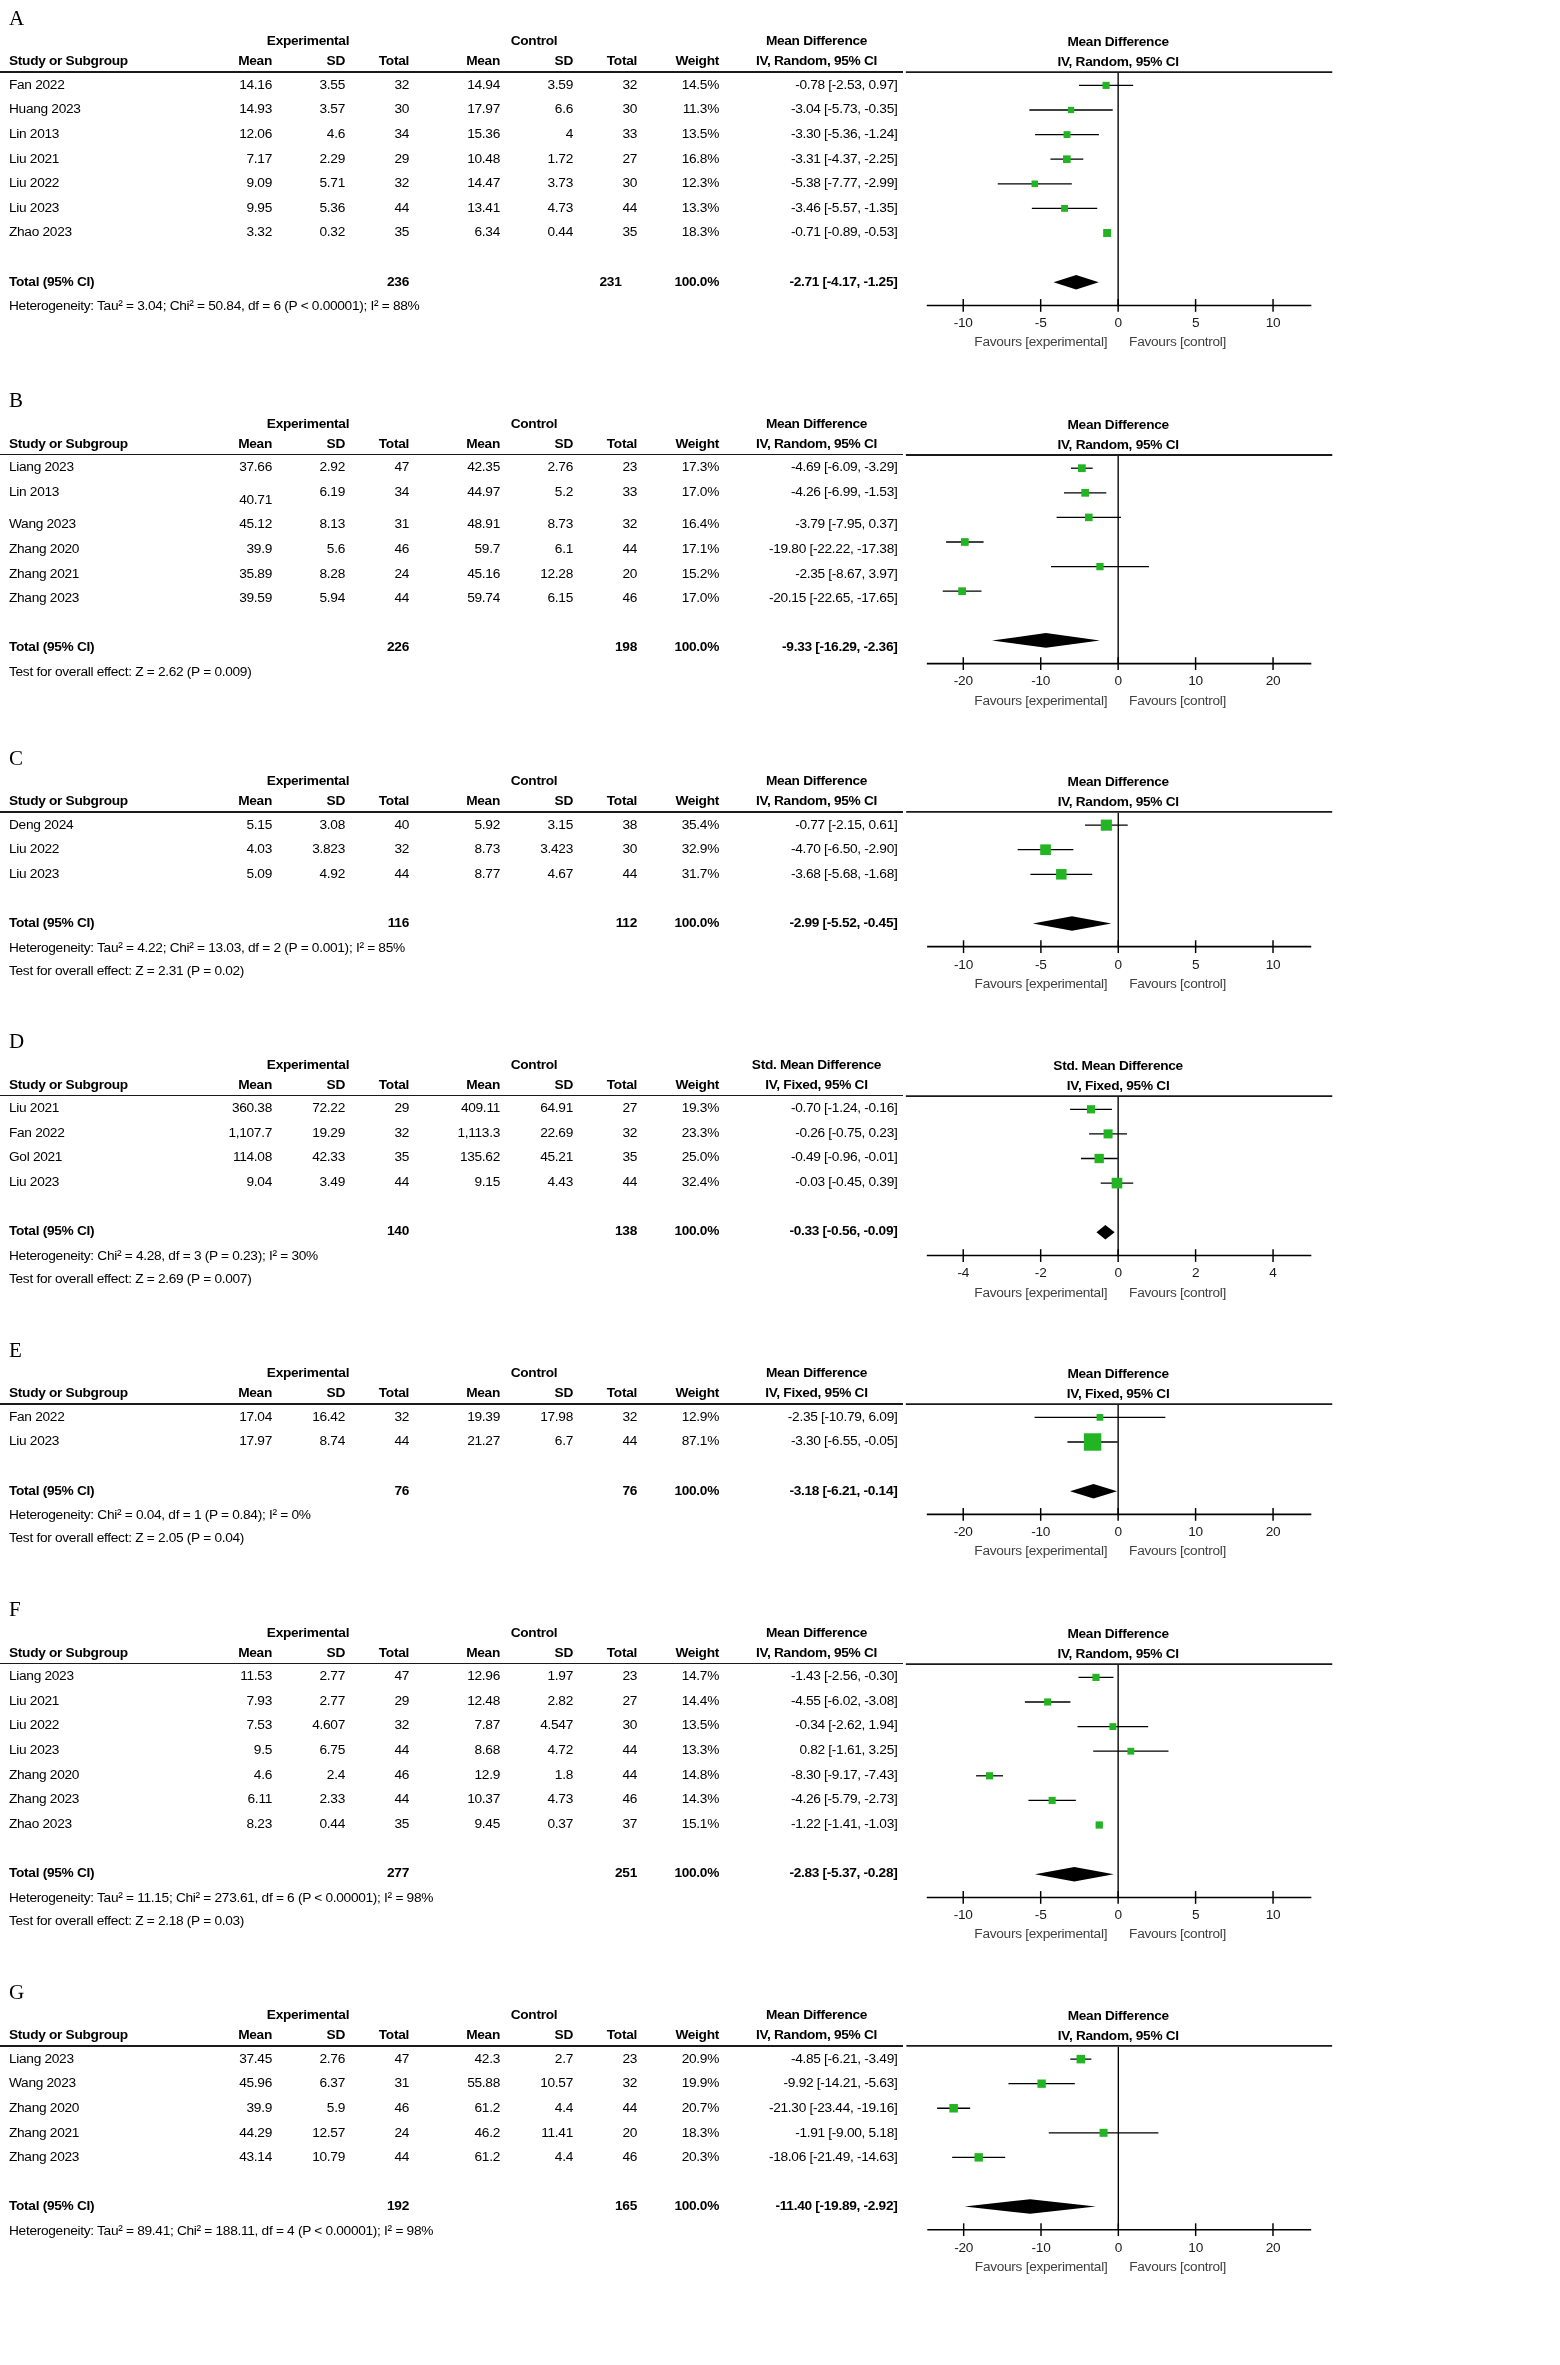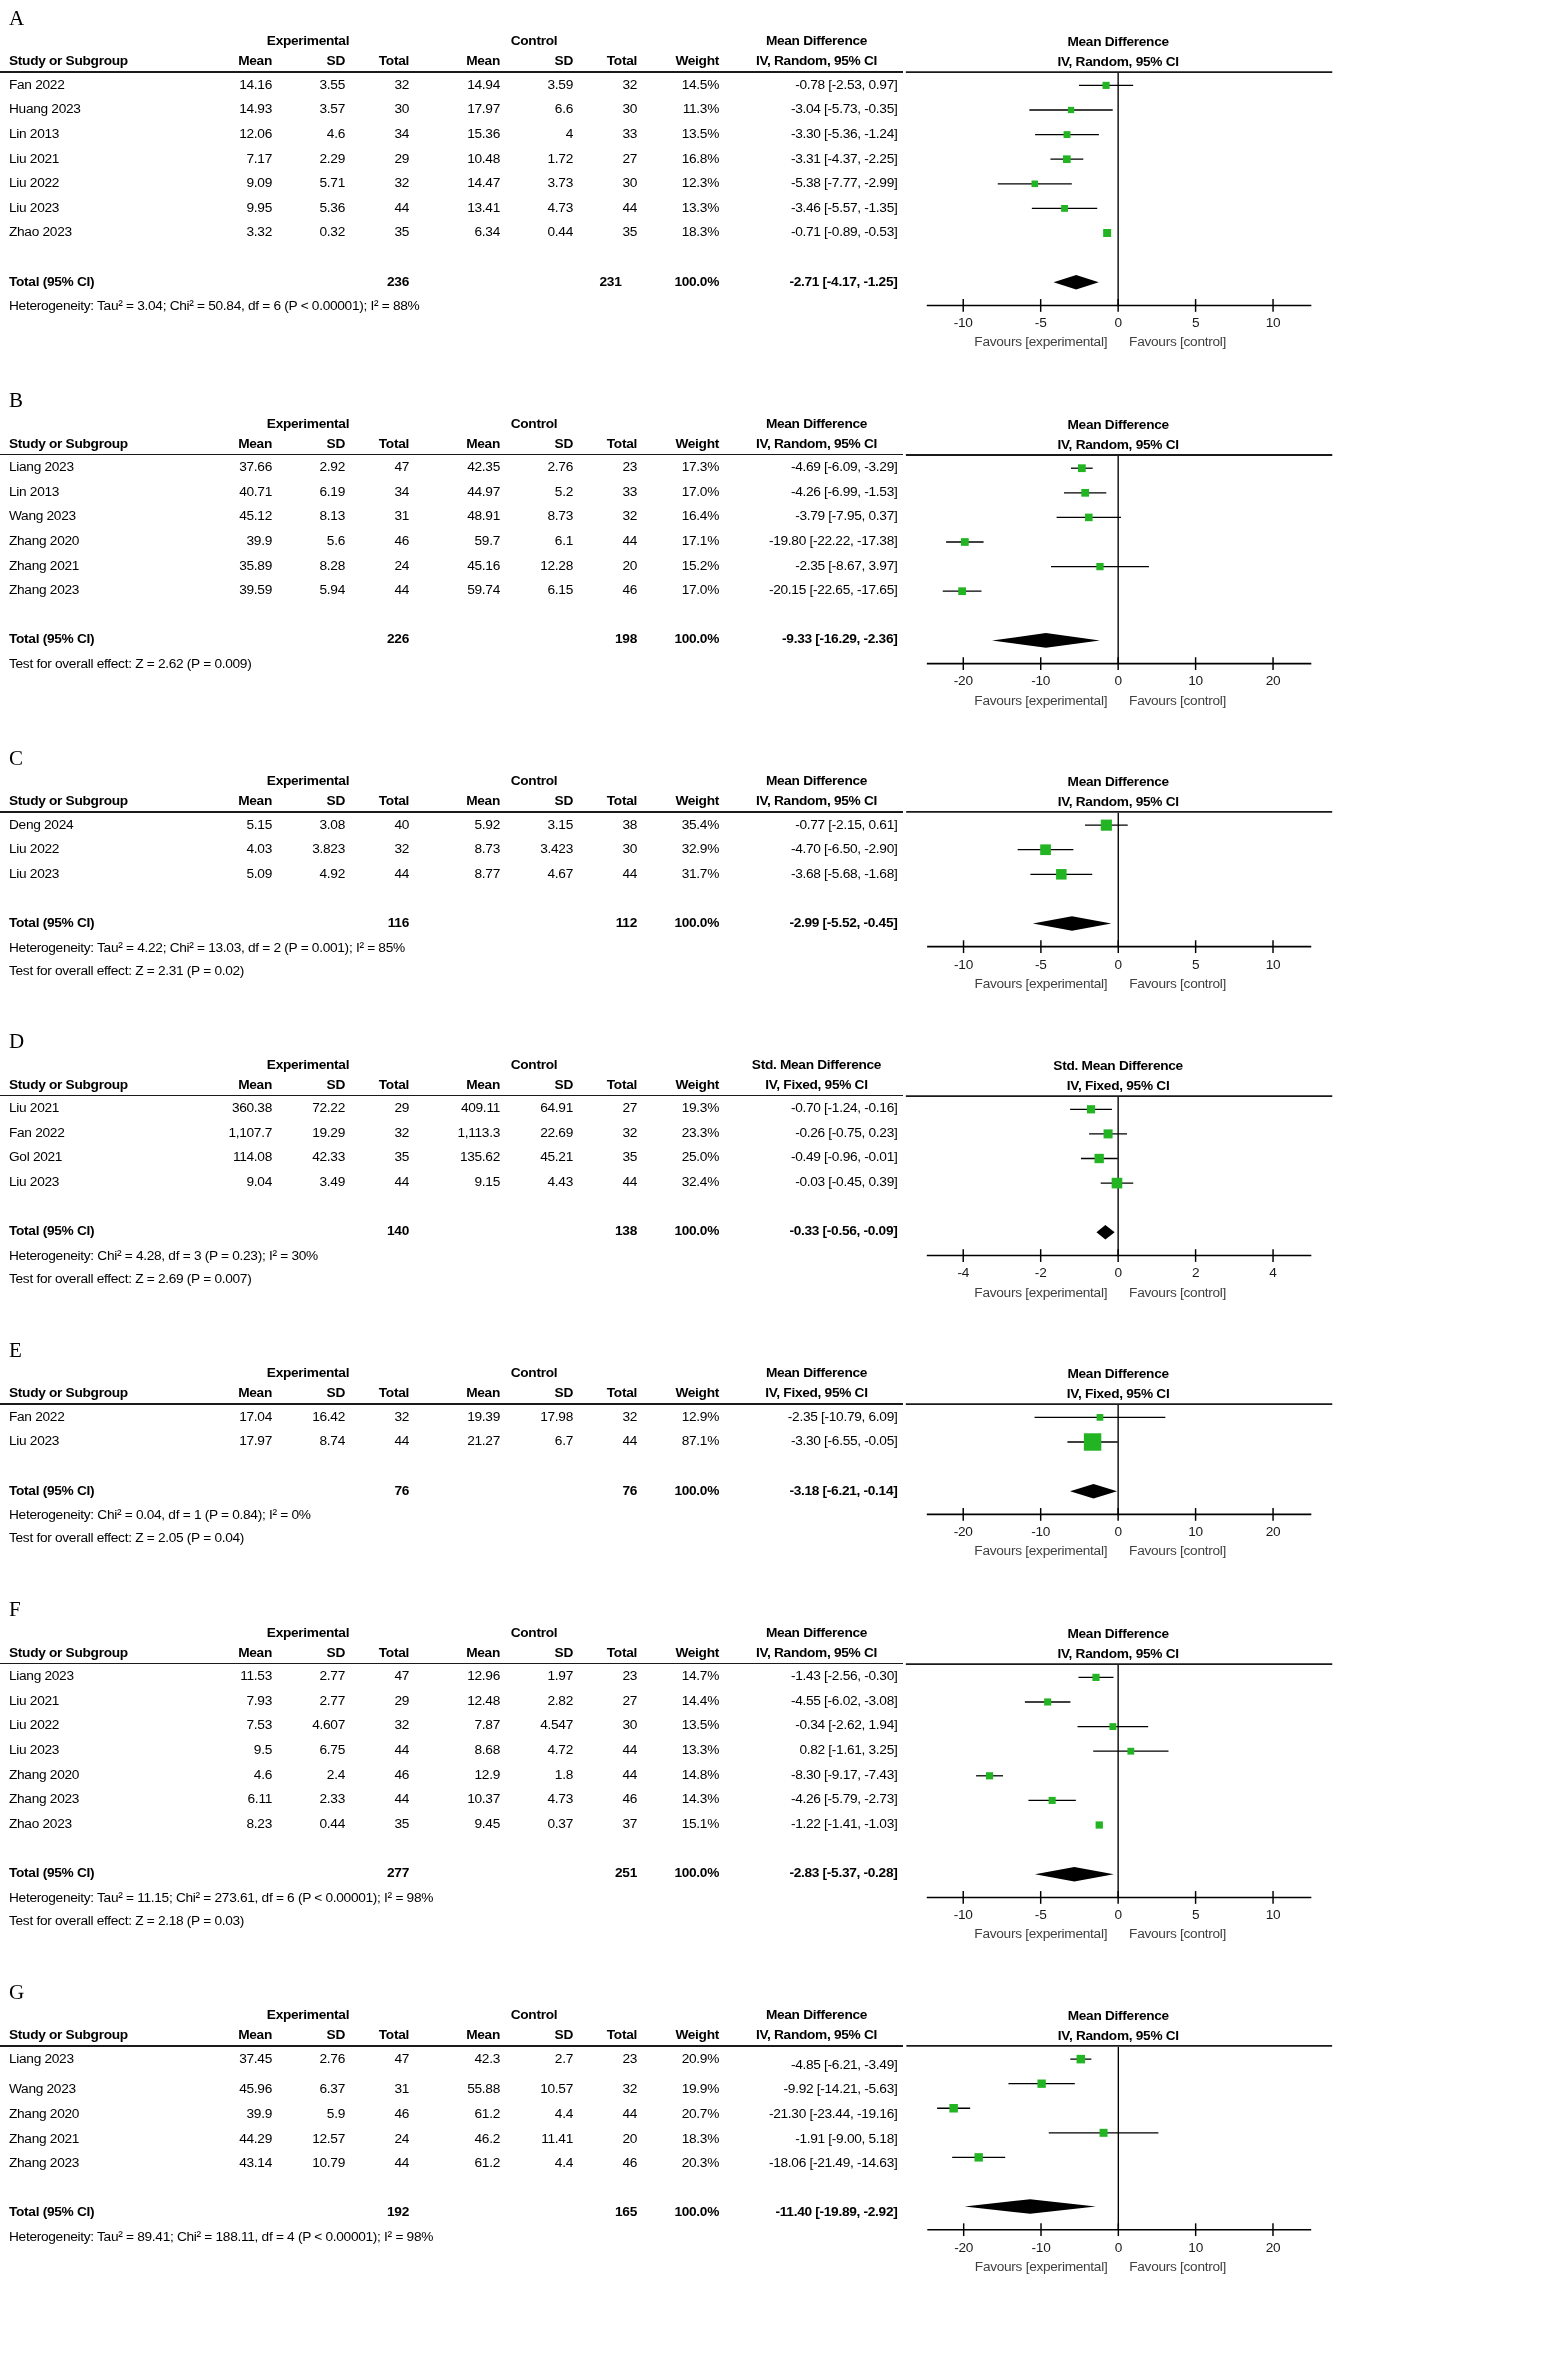--- a/index.html
+++ b/index.html
@@ -179,21 +179,21 @@
           <div class="c r tl" style="grid-column: 1;">Liang 2023</div>
           <div class="c r tr" style="grid-column: 2;">37.66</div>
           <div class="c r tr" style="grid-column: 3;">2.92</div>
           <div class="c r tr" style="grid-column: 4;">47</div>
           <div class="c r tr" style="grid-column: 5;">42.35</div>
           <div class="c r tr" style="grid-column: 6;">2.76</div>
           <div class="c r tr" style="grid-column: 7;">23</div>
           <div class="c r tr" style="grid-column: 8;">17.3%</div>
           <div class="c r ci" style="grid-column: 9;">-4.69 [-6.09, -3.29]</div>
           <div class="c r tl" style="grid-column: 1;">Lin 2013</div>
-          <div class="c r tr" style="grid-column: 2;">40.71</div>
+          <div class="c r tr" style="grid-column: 2; margin-top: 8px;">40.71</div>
           <div class="c r tr" style="grid-column: 3;">6.19</div>
           <div class="c r tr" style="grid-column: 4;">34</div>
           <div class="c r tr" style="grid-column: 5;">44.97</div>
           <div class="c r tr" style="grid-column: 6;">5.2</div>
           <div class="c r tr" style="grid-column: 7;">33</div>
           <div class="c r tr" style="grid-column: 8;">17.0%</div>
           <div class="c r ci" style="grid-column: 9;">-4.26 [-6.99, -1.53]</div>
           <div class="c r tl" style="grid-column: 1;">Wang 2023</div>
           <div class="c r tr" style="grid-column: 2;">45.12</div>
           <div class="c r tr" style="grid-column: 3;">8.13</div>
@@ -673,21 +673,21 @@
           <div class="c h tc" style="grid-column: 9;">IV, Random, 95% CI</div>
           <div class="rule"></div>
           <div class="c r tl" style="grid-column: 1;">Liang 2023</div>
           <div class="c r tr" style="grid-column: 2;">37.45</div>
           <div class="c r tr" style="grid-column: 3;">2.76</div>
           <div class="c r tr" style="grid-column: 4;">47</div>
           <div class="c r tr" style="grid-column: 5;">42.3</div>
           <div class="c r tr" style="grid-column: 6;">2.7</div>
           <div class="c r tr" style="grid-column: 7;">23</div>
           <div class="c r tr" style="grid-column: 8;">20.9%</div>
-          <div class="c r ci" style="grid-column: 9; margin-top: 6px;">-4.85 [-6.21, -3.49]</div>
+          <div class="c r ci" style="grid-column: 9;">-4.85 [-6.21, -3.49]</div>
           <div class="c r tl" style="grid-column: 1;">Wang 2023</div>
           <div class="c r tr" style="grid-column: 2;">45.96</div>
           <div class="c r tr" style="grid-column: 3;">6.37</div>
           <div class="c r tr" style="grid-column: 4;">31</div>
           <div class="c r tr" style="grid-column: 5;">55.88</div>
           <div class="c r tr" style="grid-column: 6;">10.57</div>
           <div class="c r tr" style="grid-column: 7;">32</div>
           <div class="c r tr" style="grid-column: 8;">19.9%</div>
           <div class="c r ci" style="grid-column: 9;">-9.92 [-14.21, -5.63]</div>
           <div class="c r tl" style="grid-column: 1;">Zhang 2020</div>

